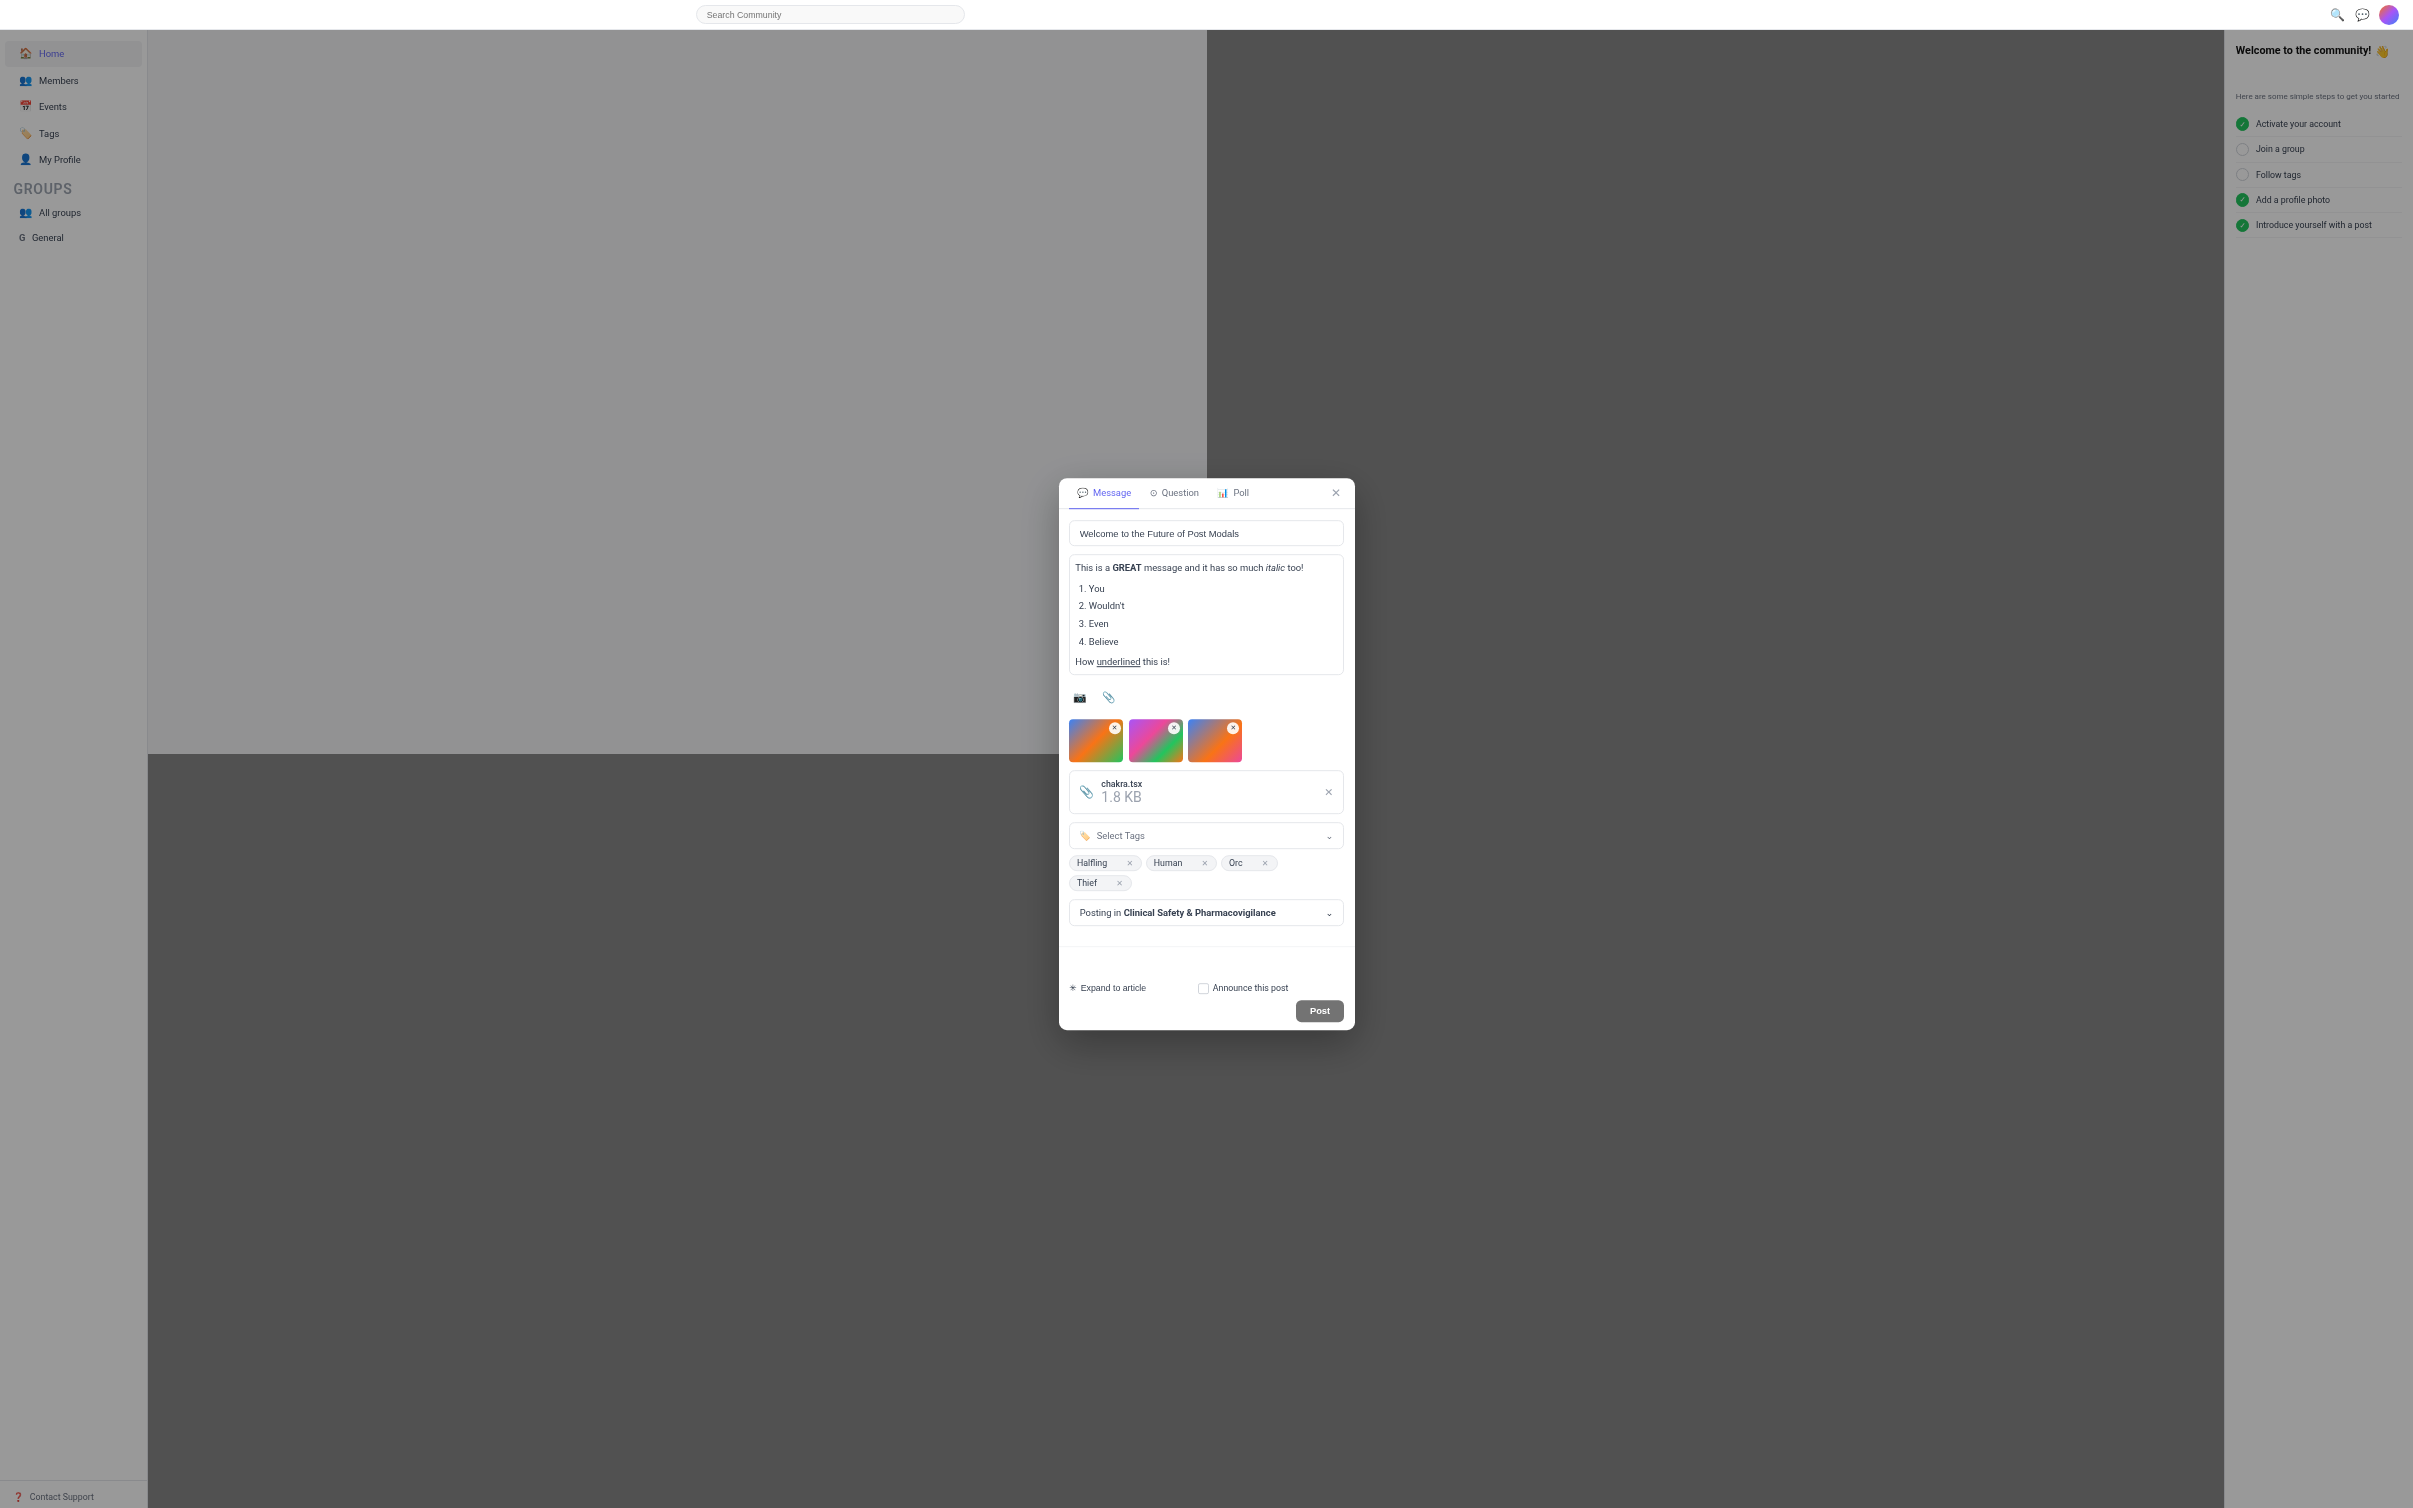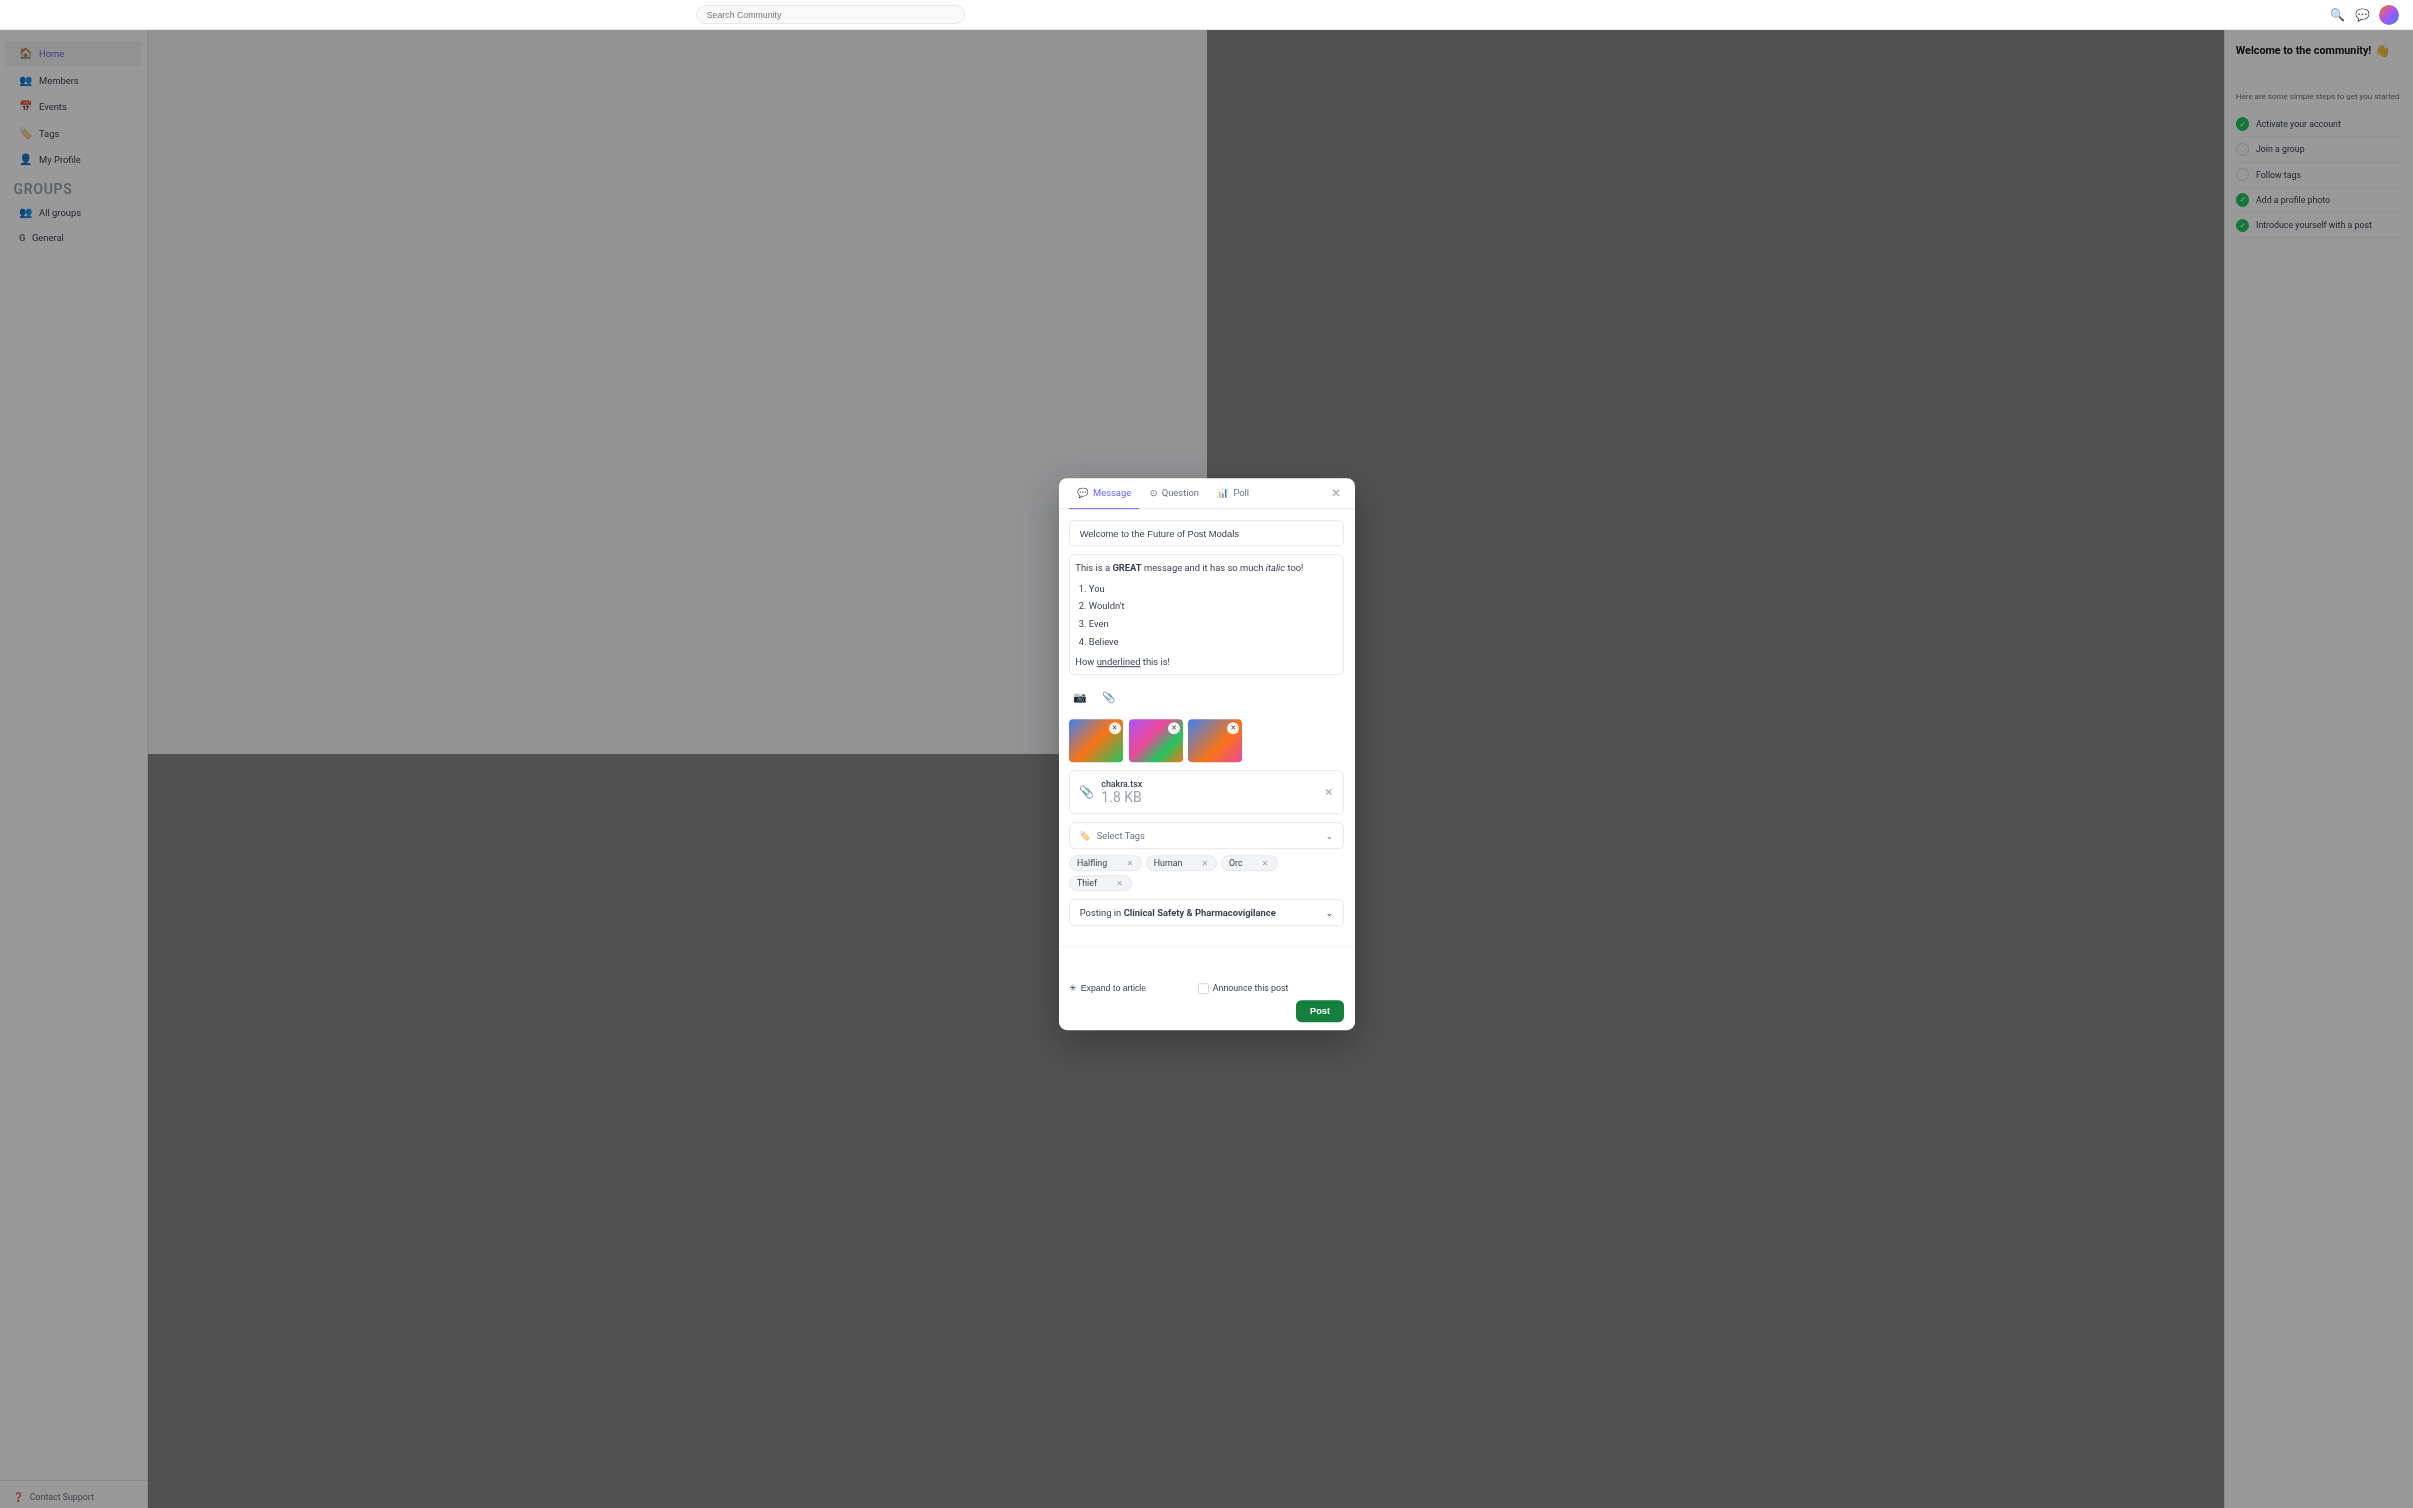--- a/index.html
+++ b/index.html
@@ -409,21 +409,21 @@
     }
     .announce-check {
       display: flex;
       align-items: center;
       gap: 4px;
       margin-left: auto;
       font-size: 8.8px;
       color: #374151;
     }
     .post-btn {
-      background: #15803d;
+      background: #737373;
       color: #fff;
       border: none;
       border-radius: 5.4px;
       padding: 5.4px 13.5px;
       font-size: 9.4px;
       font-weight: 600;
       cursor: pointer;
       margin-top: 45px;
     }
 
@@ -493,21 +493,21 @@
         <span>Terms of Service</span>
         <span> · </span>
         <span>Privacy Policy</span>
       </div>
     </div>
   </div>
 
   <div class="main"></div>
 
   <div class="right-panel">
-    <div style="display:flex;align-items:center;margin-bottom:2.7px;">
+    <div style="display:flex;align-items:flex-end;margin-bottom:2.7px;">
       <span class="welcome-title">Welcome to the community!</span>
       <span class="welcome-emoji">👋</span>
     </div>
     <div class="welcome-subtitle">Here are some simple steps to get you started</div>
 
     <div class="checklist-item">
       <div class="check-circle done">✓</div>
       <span>Activate your account</span>
     </div>
     <div class="checklist-item">

